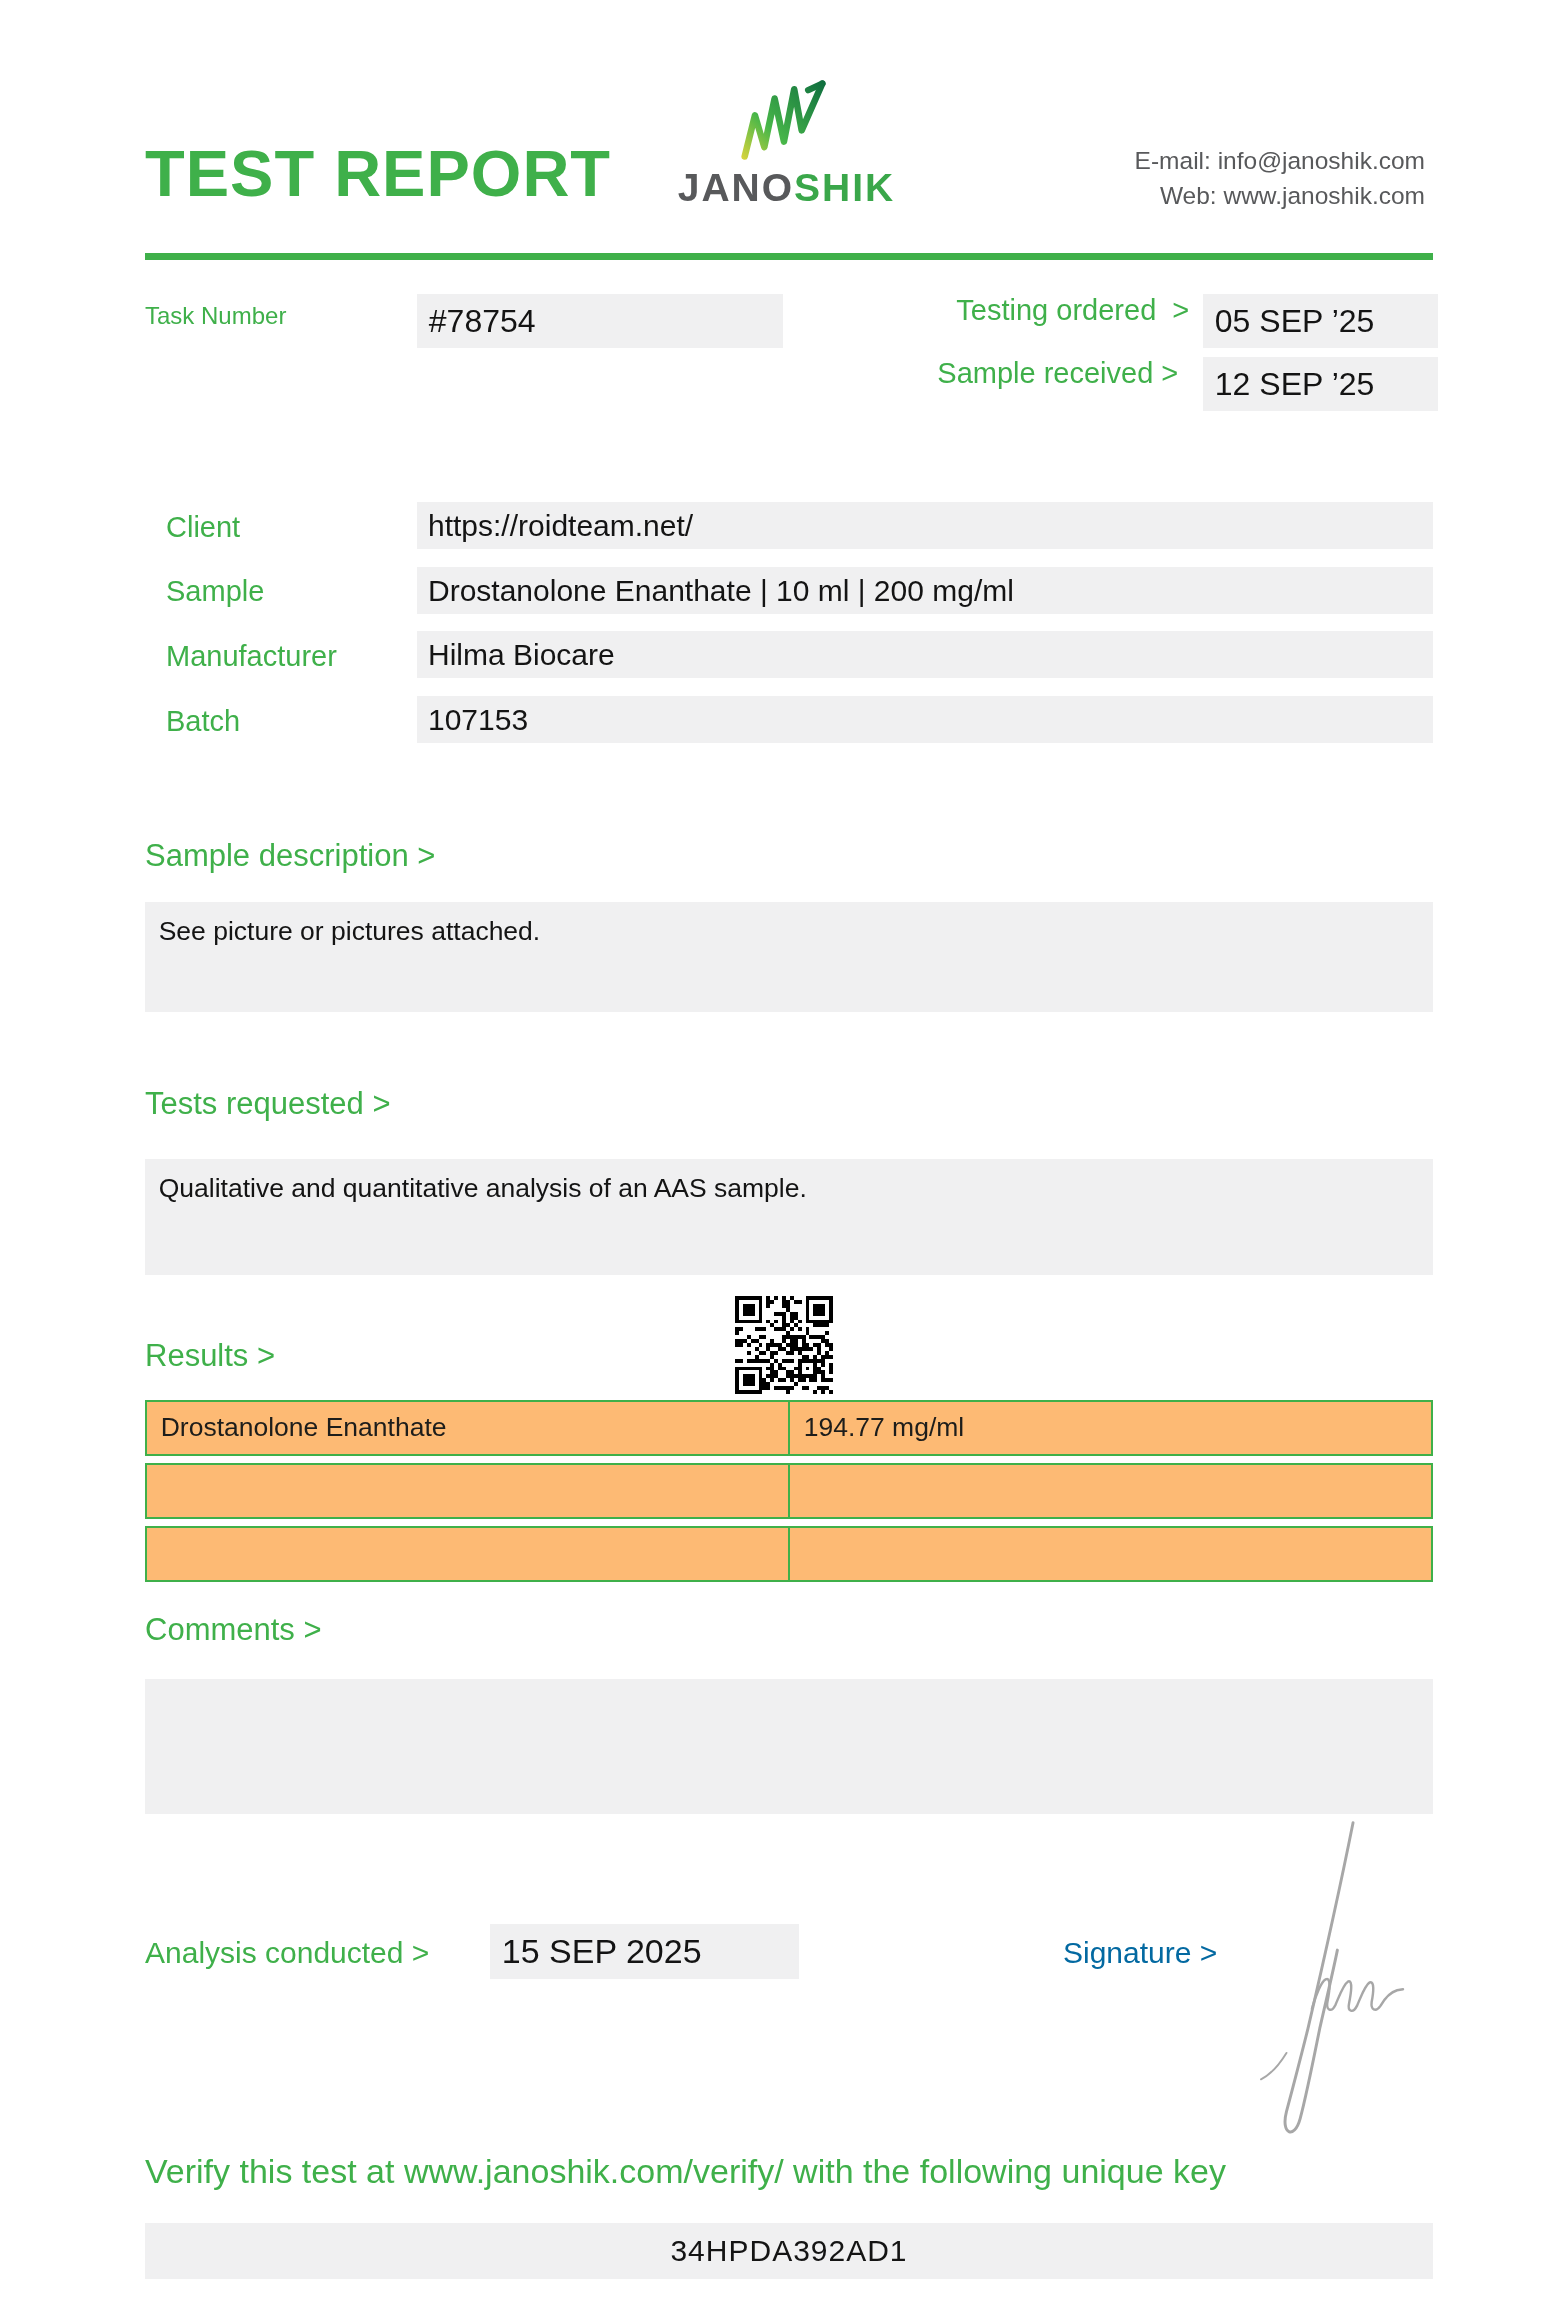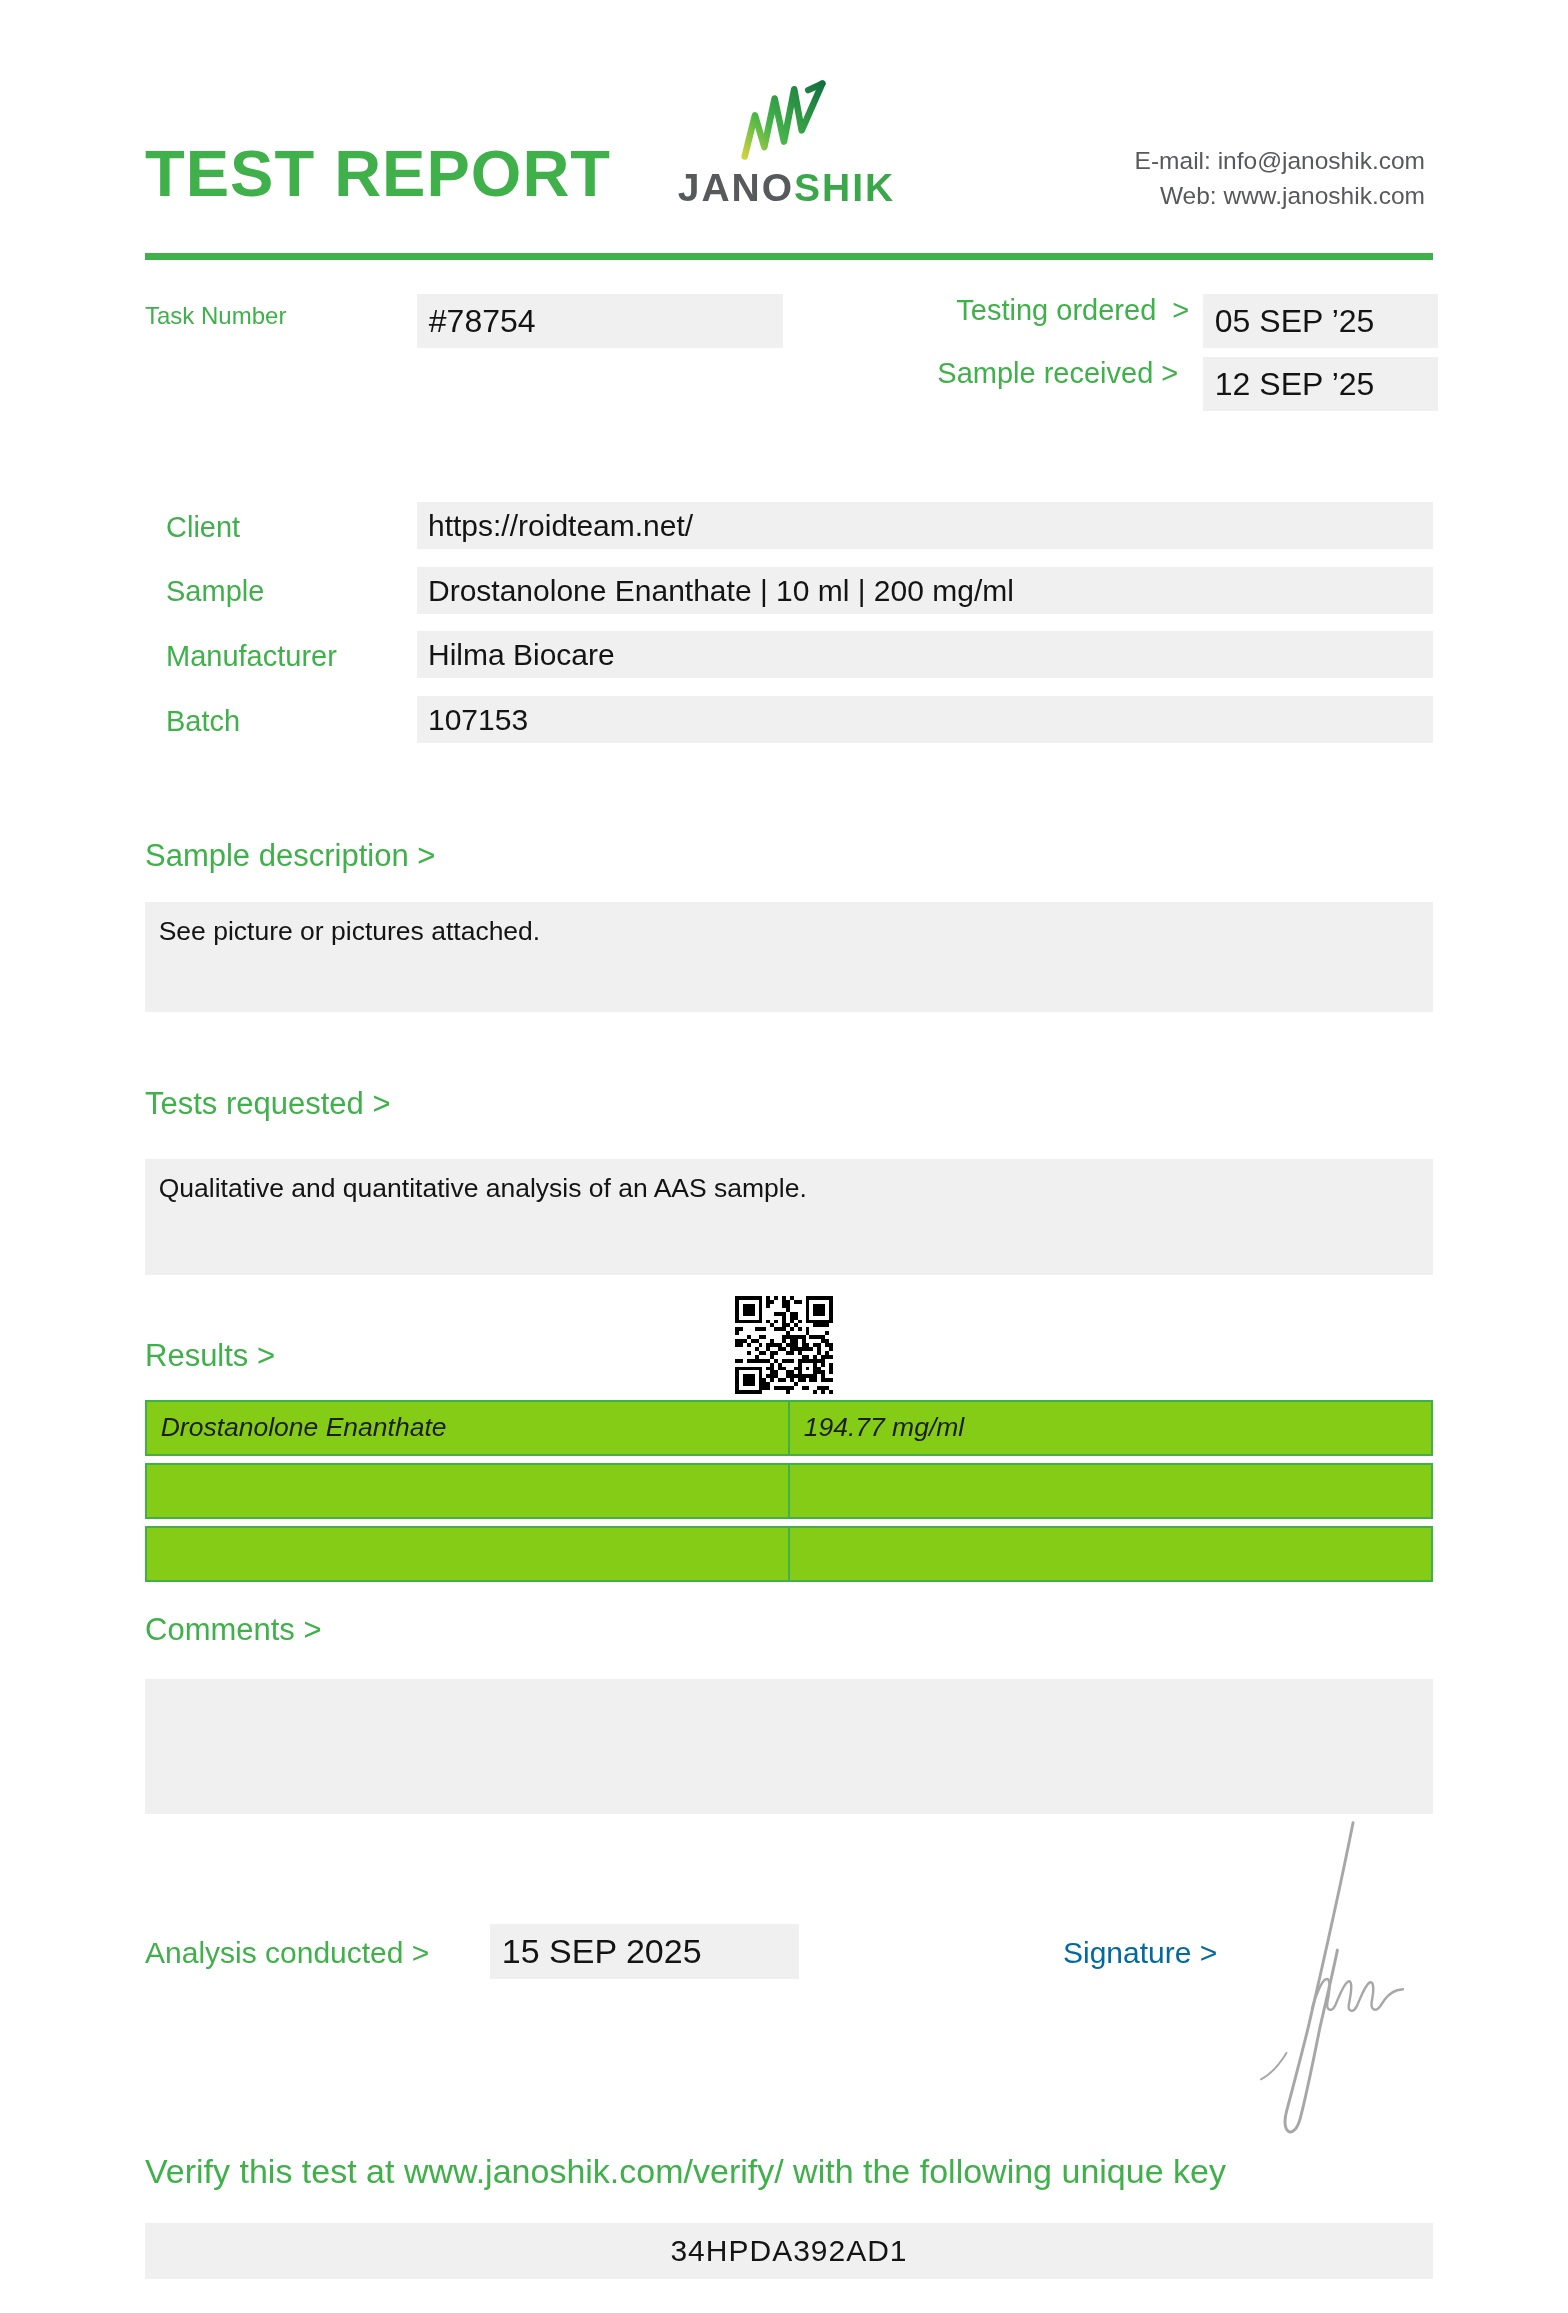--- a/index.html
+++ b/index.html
@@ -50,21 +50,21 @@
   }
 
   .section-heading { position:absolute; left:145px; font-size:31px; color:#3fb04a; }
   .big-box { position:absolute; left:145px; width:1288px; font-size:26.5px; color:#141414; }
   .big-box .boxtext { display:block; padding:13.7px 0 0 13.7px; }
 
   .qr { position:absolute; left:735px; top:1296px; width:98px; height:98px; }
 
   .results-table { position:absolute; left:145px; top:1400px; width:1288px; }
   .result-row {
-    display:flex; border:2.9px solid #3fb04a; height:56px; margin-bottom:7px; background:#84cc16;font-style:italic;
+    display:flex; border:2.9px solid #3fb04a; height:56px; margin-bottom:7px; background:#fdba74;
   }
   .result-cell { font-size:26.5px; line-height:50px; padding-left:13.7px; white-space:nowrap; overflow:hidden; }
   .result-name { width:643px; border-right:2.9px solid #3fb04a; }
   .result-value { flex:1; }
 
   .comments-box { position:absolute; left:145px; top:1679px; width:1288px; height:135px; }
 
   .analysis-label { position:absolute; left:145px; top:1936px; font-size:30px; color:#3fb04a; }
   .analysis-box {
     position:absolute; left:490px; top:1924px; width:309px; height:55px;

